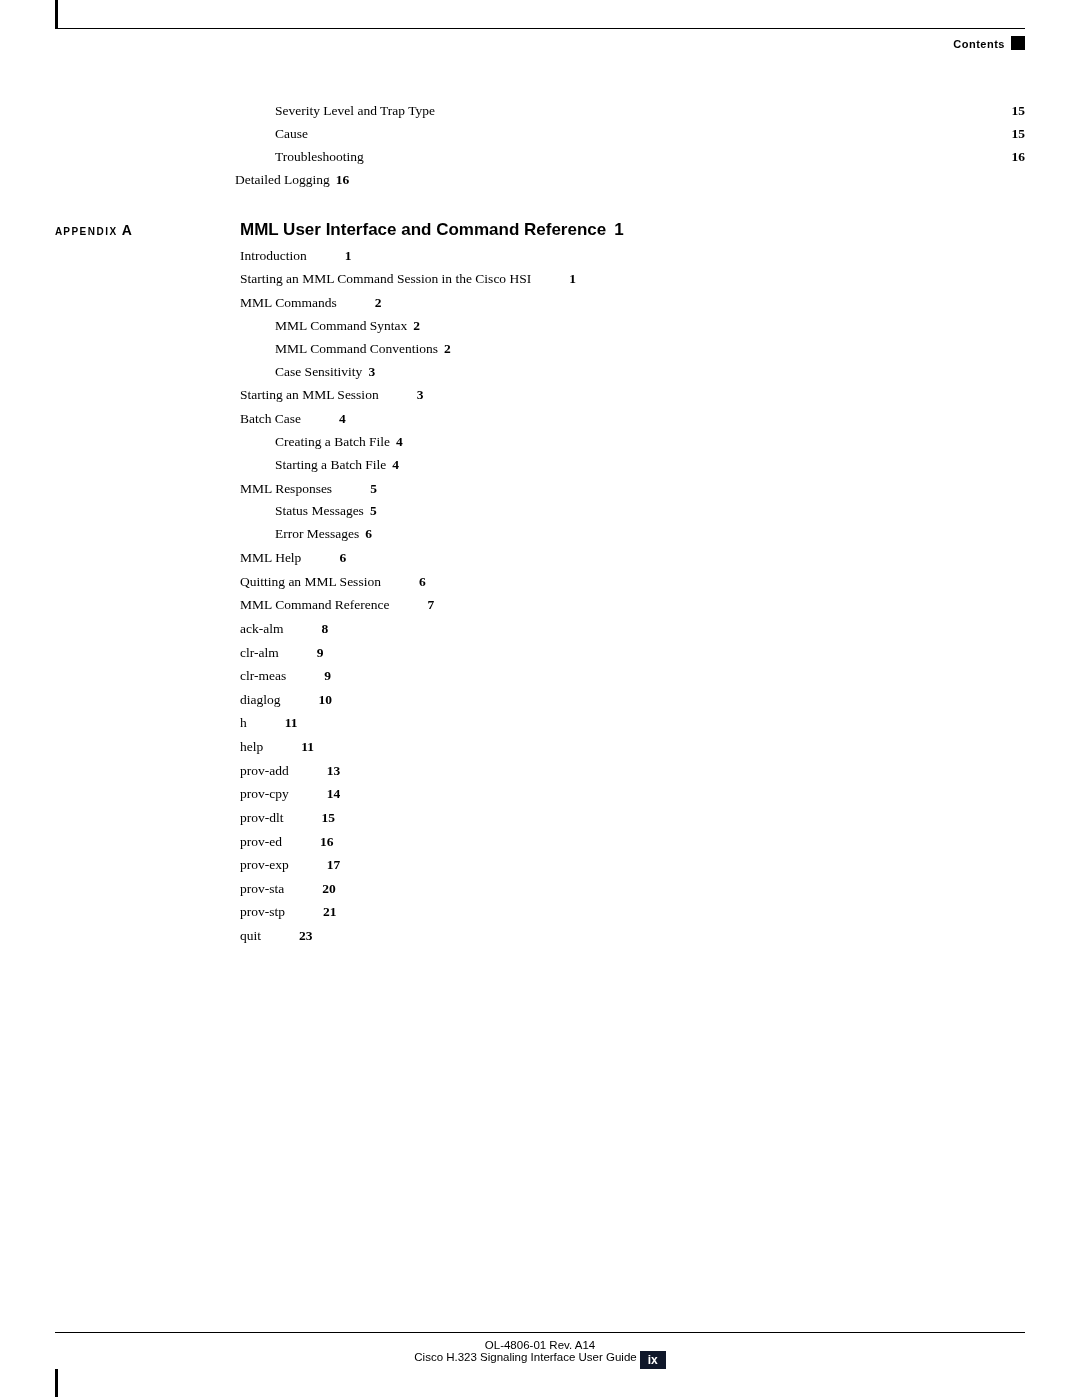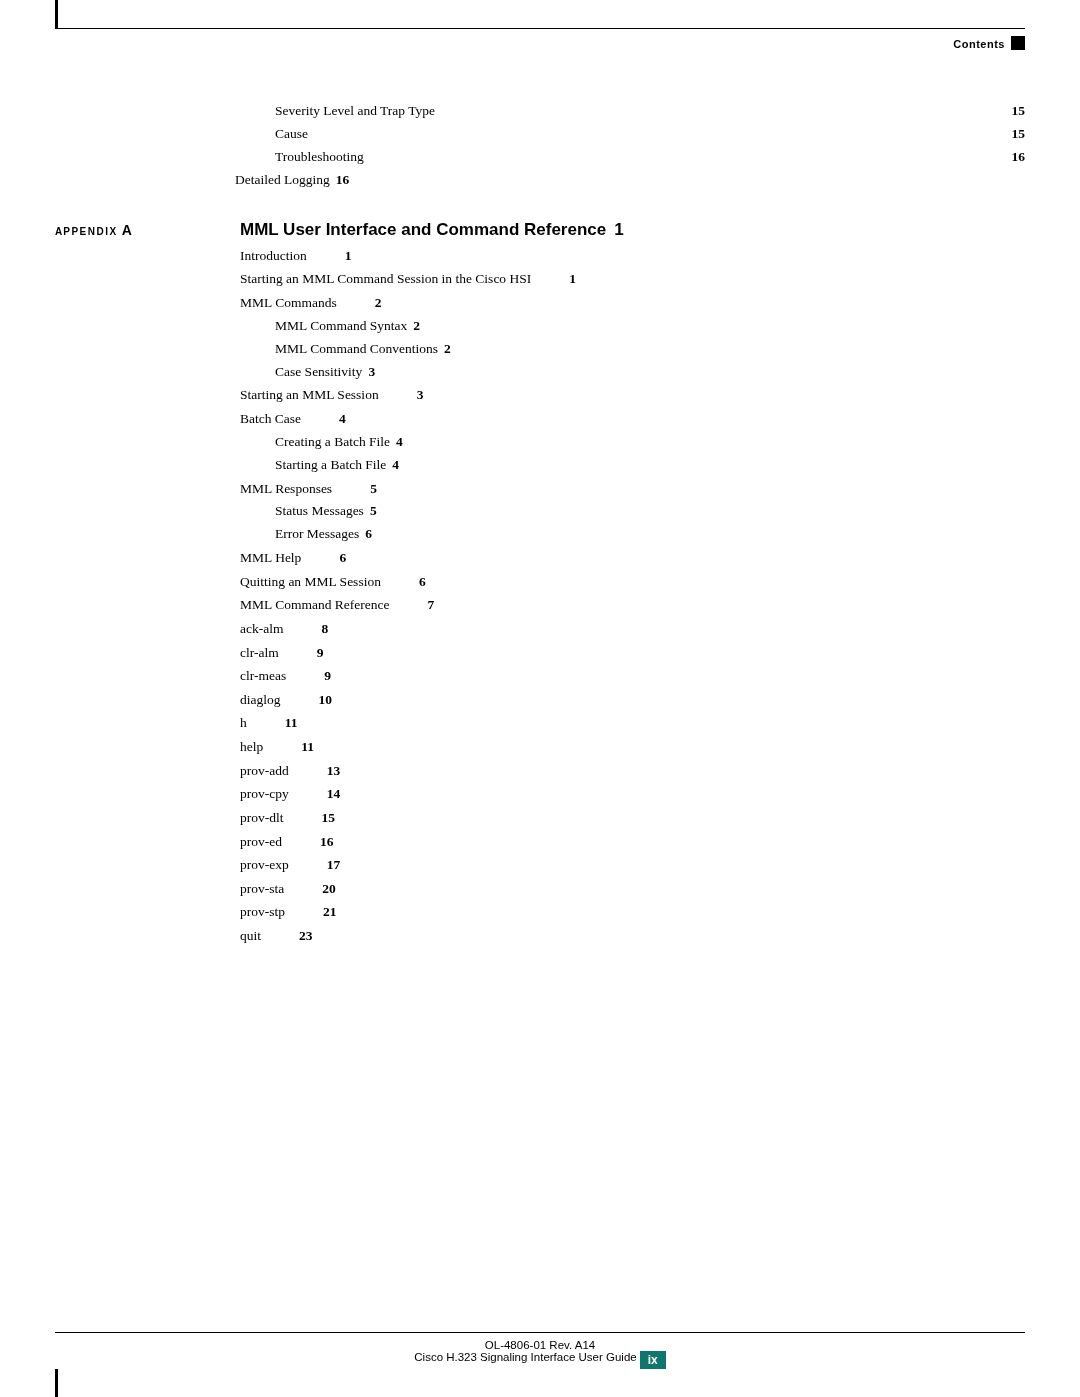--- a/index.html
+++ b/index.html
@@ -183,21 +183,21 @@
       font-family: Arial, sans-serif;
       text-align: right;
     }
 
     .footer-page {
       display: flex;
       gap: 3px;
     }
 
     .footer-page-box {
-      background: #0f766e;
+      background: #0f172a;
       color: #fff;
       font-size: 12px;
       font-family: Arial, sans-serif;
       font-weight: bold;
       padding: 2px 8px;
     }
   </style>
 </head>
 <body>
 

